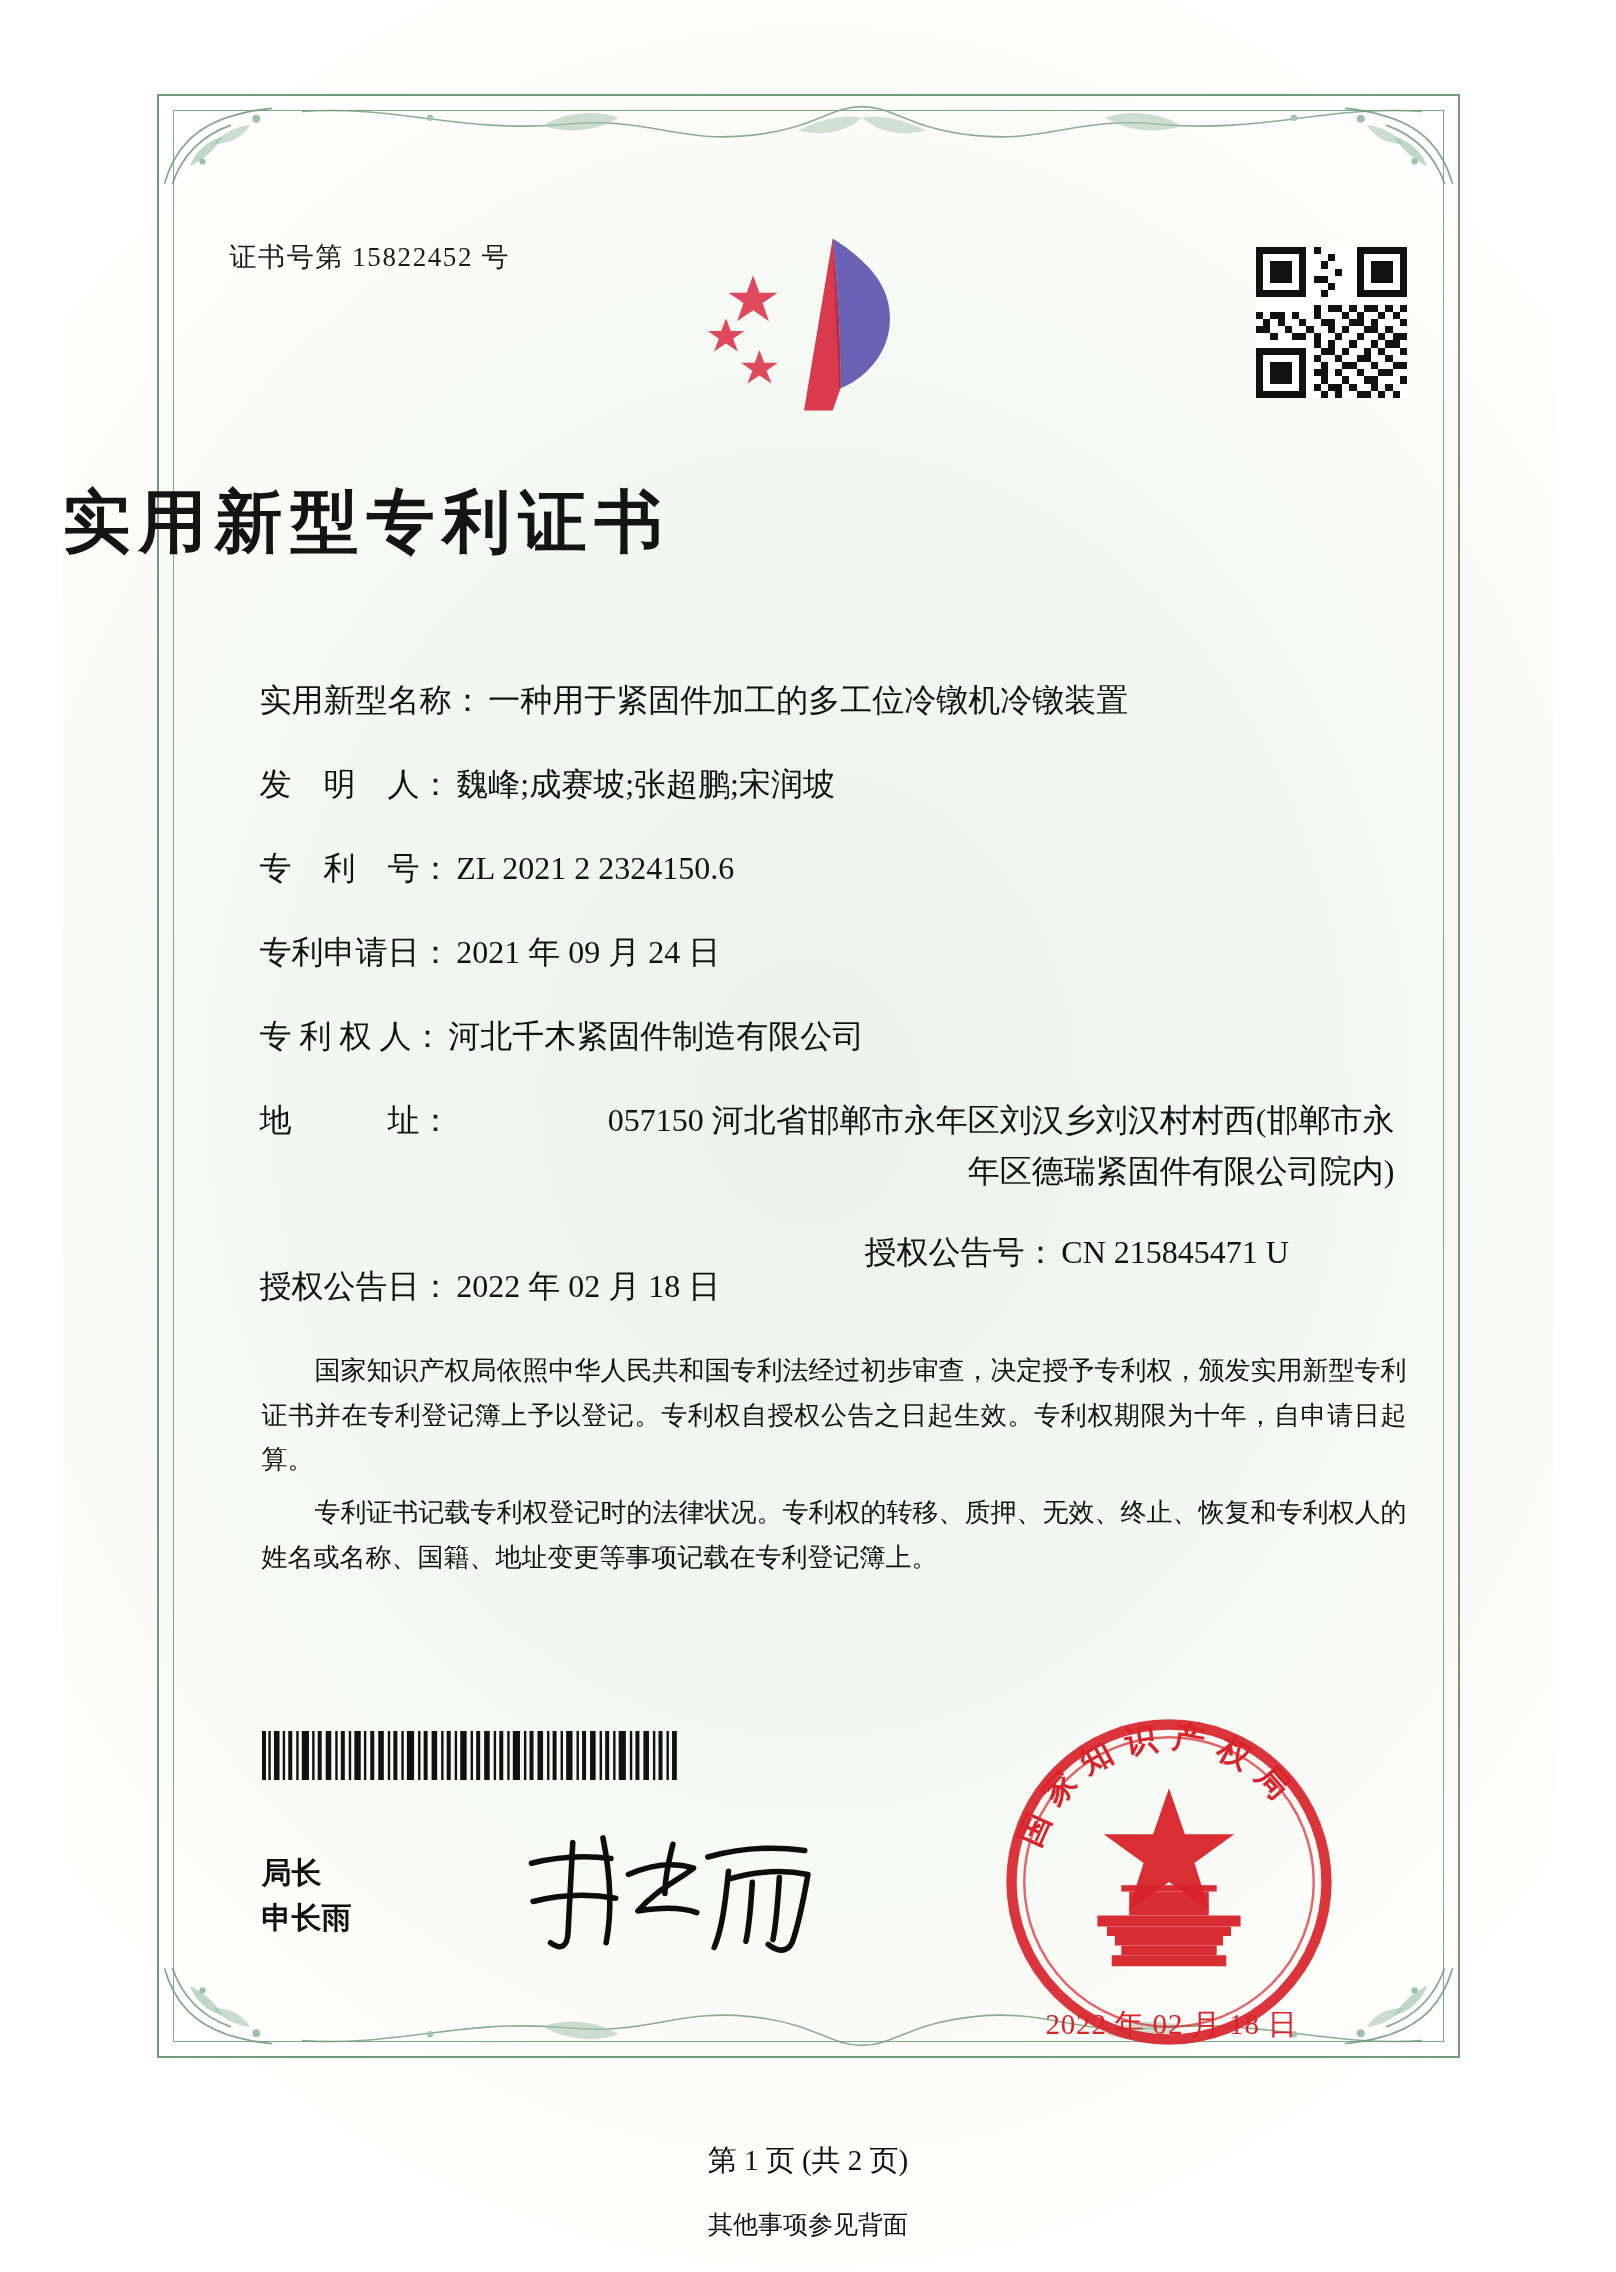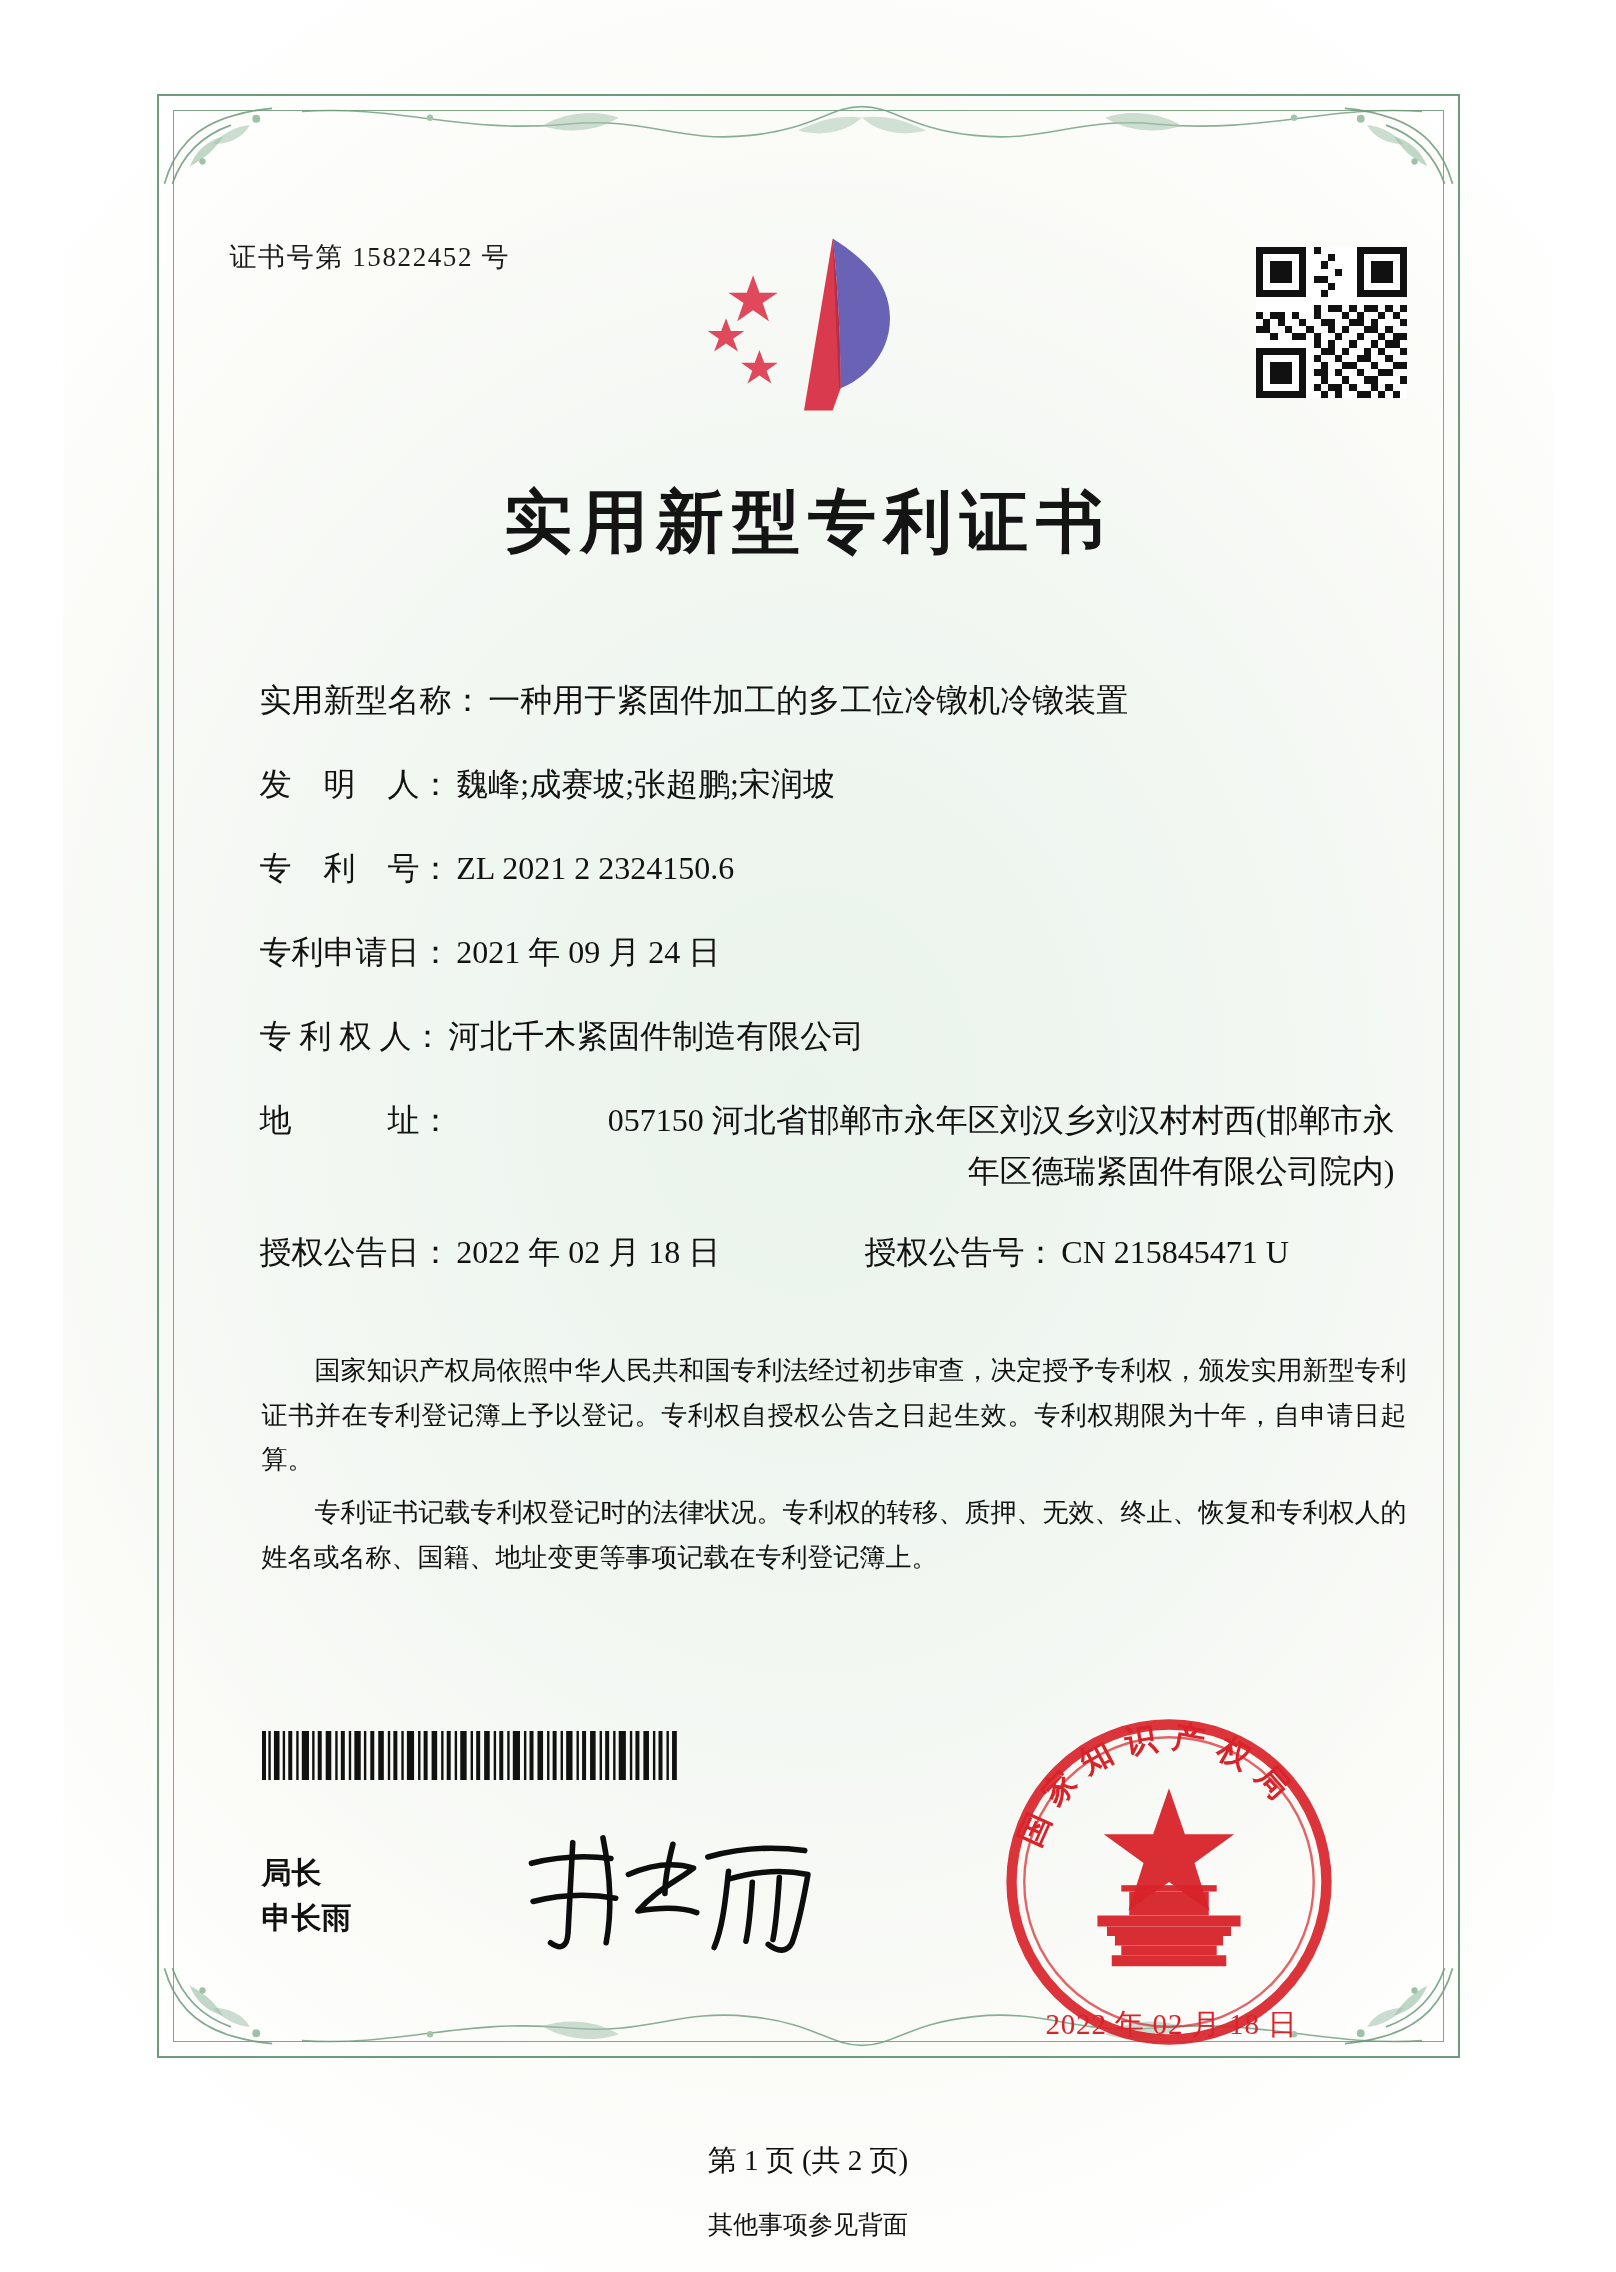--- a/index.html
+++ b/index.html
@@ -88,21 +88,20 @@
     top: 247px;
     width: 151px;
     height: 151px;
   }
 
   .title {
     position: absolute;
     left: 0;
     right: 0;
     top: 477px;
-    text-align: center;
     font-size: 68px;
     font-weight: 700;
     letter-spacing: 8px;
     color: #141414;
     font-family: "DejaVu Serif", "Liberation Serif", serif;
   }
 
   
   .fields {
     position: absolute;
@@ -130,21 +129,21 @@
   .val .line2 {
     display: block;
     padding-left: 14.3px;
     margin-top: 11px;
   }
   .row-2col {
     display: flex;
     align-items: flex-start;
     margin-bottom: 35px;
   }
-  .col-a { flex: 0 0 605px; display: flex; }
+  .col-a { flex: 0 0 605px; display: flex; margin-top: 34px; }
   .col-b { flex: 1 1 auto; display: flex; }
 
   
   .paras {
     position: absolute;
     left: 199px;
     right: 147px;
     top: 1349px;
     font-size: 26px;
     line-height: 1.72;

